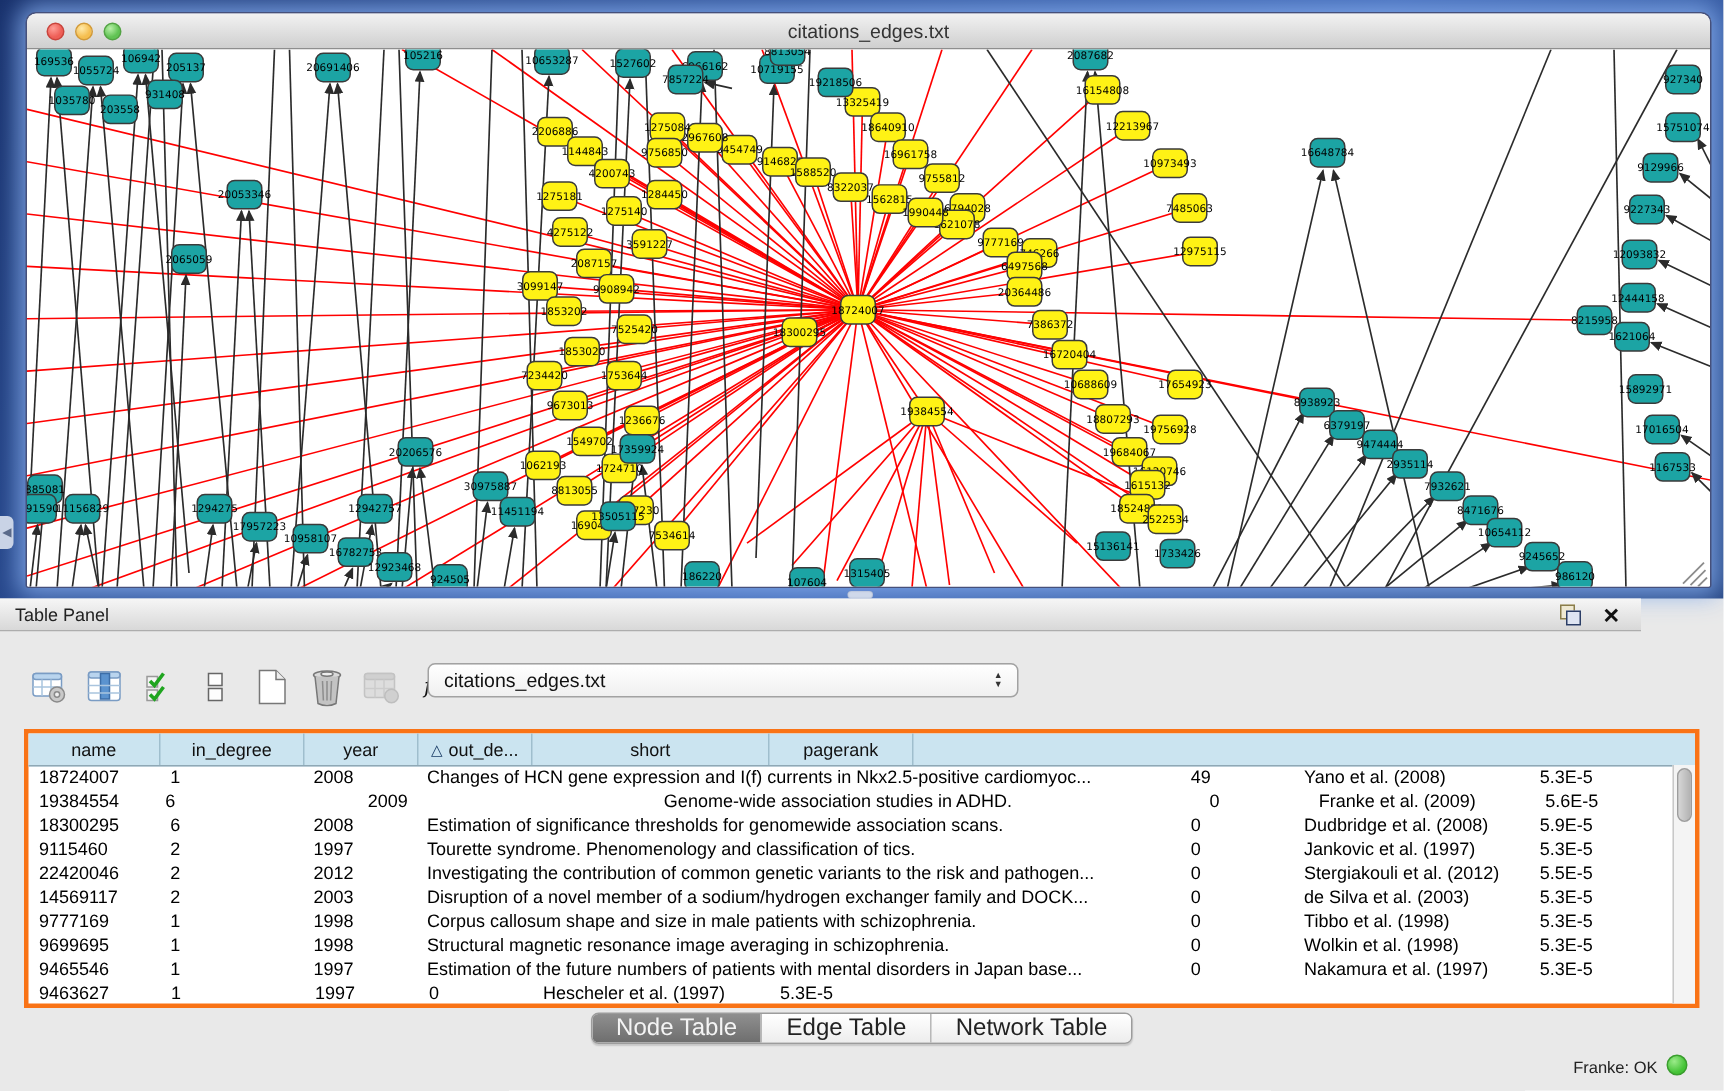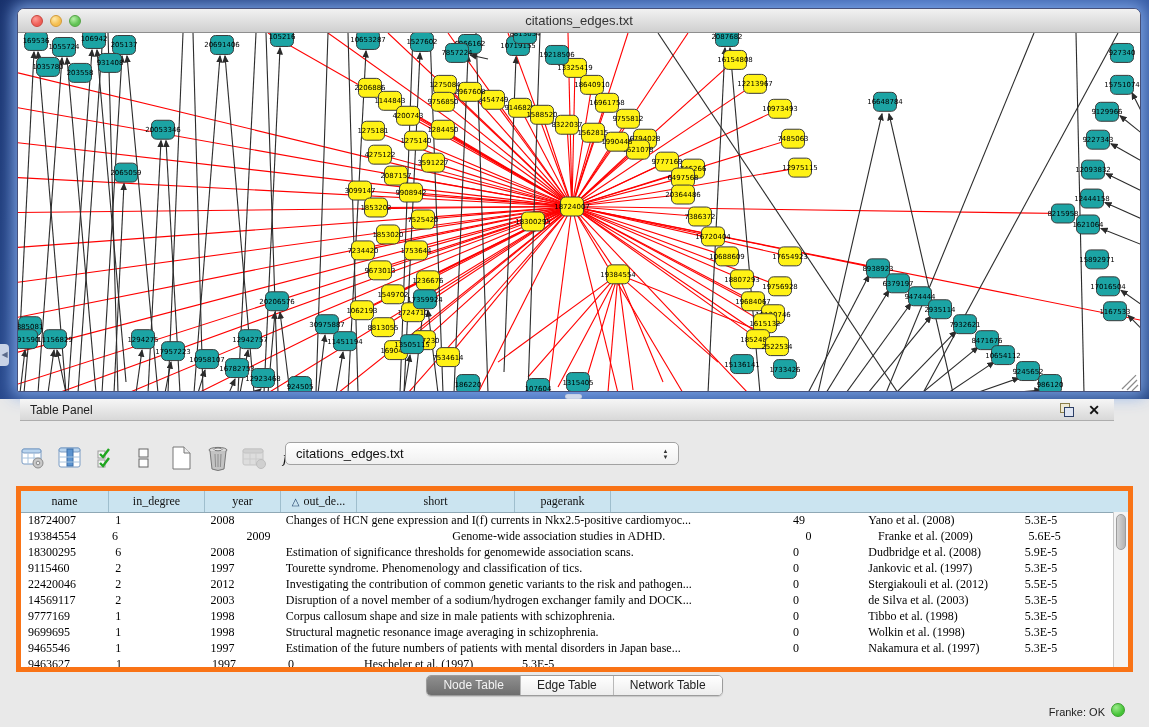--- a/index.html
+++ b/index.html
@@ -24,21 +24,21 @@
   .canvas svg{display:block;}
   .collapse-handle{position:absolute;left:0px;top:344px;width:9px;height:22px;
             background:#c9d3e6;border-radius:0 4px 4px 0;color:#5a6a8a;font-size:8px;
             line-height:22px;text-align:center;}
   .split-grip{position:absolute;left:565px;top:394px;width:17px;height:5px;border-radius:3px;
             background:#cfd8ea;box-shadow:inset 0 0 1px #7d8cb0;}
 
   
   .panel-header{position:absolute;left:0;top:399px;width:1094px;height:22px;
             background:linear-gradient(#f6f6f6,#d8d8d8);border-bottom:1px solid #adadad;
-            box-sizing:border-box;margin-left:20px;}
+            box-sizing:border-box;}
   .panel-header .ph-title{position:absolute;left:10px;top:4px;font-size:12px;color:#222;}
   .float-icon{position:absolute;right:40px;top:4px;width:14px;height:14px;}
   .float-icon .sq1{position:absolute;left:0;top:0;width:8px;height:8px;border:1px solid #8a7d4a;background:#efe9d2;}
   .float-icon .sq2{position:absolute;right:0;bottom:0;width:8px;height:8px;border:1px solid #2c3e66;background:#dfe5f2;}
   .close-icon{position:absolute;right:14px;top:2px;font-size:14px;font-weight:bold;color:#111;line-height:18px;}
 
   .panel-body{position:absolute;left:0;top:421px;width:1149px;height:306px;background:#e9e9e9;}
 
   
   .toolbar{position:absolute;left:20px;top:22px;height:30px;display:flex;align-items:center;gap:11px;}
@@ -46,37 +46,37 @@
   .fx{font-family:"DejaVu Serif","Liberation Serif",serif;font-style:italic;font-size:14px;color:#111;}
   .fx small{font-size:10px;}
   .selector{position:absolute;left:285px;top:21px;width:394px;height:23px;background:linear-gradient(#ffffff,#f0f0f0);
             border:1px solid #a2a2a2;border-radius:5px;box-sizing:border-box;font-size:13px;color:#111;}
   .selector .sel-text{position:absolute;left:10px;top:3px;}
   .selector .spin{position:absolute;right:8px;top:3px;width:9px;height:16px;font-size:6px;color:#333;
             display:flex;flex-direction:column;align-items:center;justify-content:center;line-height:6px;}
 
   
   .datatable{position:absolute;left:16px;top:65px;width:1117px;height:186px;background:#fff;
-             border:5px solid #f97316;box-sizing:border-box;font-size:12px;font-family:Liberation Serif, serif;}
+             border:3px solid #f97316;box-sizing:border-box;font-size:12px;}
   .thead{display:flex;height:21px;background:#cbe4f0;border-bottom:1px solid #8fa8b5;}
   .th{display:flex;align-items:center;justify-content:center;box-sizing:border-box;
       border-right:1px solid #9fbecd;color:#111;overflow:hidden;white-space:nowrap;}
   .th .sortglyph{font-size:10px;margin-right:4px;color:#1a3c66;}
   .tbody{position:absolute;left:0;top:21px;right:15px;bottom:0;overflow:hidden;}
   .tr{display:flex;height:16px;line-height:16px;}
   .td{box-sizing:border-box;padding-left:7px;overflow:hidden;white-space:nowrap;color:#000;}
   .vscroll{position:absolute;right:0;top:21px;bottom:0;width:15px;background:#f4f4f4;border-left:1px solid #c8c8c8;box-sizing:border-box;}
   .vthumb{position:absolute;left:2px;top:2px;width:10px;height:36px;border-radius:6px;
           background:linear-gradient(90deg,#d6d6d6,#b2b2b2);border:1px solid #9d9d9d;box-sizing:border-box;}
 
   
   .tabbar{position:absolute;left:0;top:254px;width:1149px;display:flex;justify-content:center;}
   .tabs{display:flex;border:1px solid #9c9c9c;border-radius:5px;overflow:hidden;height:19px;
         box-shadow:0 1px 1px rgba(0,0,0,.15);}
-  .tab{padding:0 16px;font-size:12px;line-height:19px;background:linear-gradient(#ffffff,#ededed);
+  .tab{padding:0 16px;font-size:16px;line-height:19px;background:linear-gradient(#ffffff,#ededed);
        color:#222;border-left:1px solid #b8b8b8;}
   .tab:first-child{border-left:none;}
   .tab.active{background:linear-gradient(#8f8f8f,#6e6e6e);color:#f4f4f4;}
 
   
   .memory{position:absolute;right:44px;top:285px;font-size:11px;color:#222;}
   .memdot{position:absolute;right:24px;top:282px;width:14px;height:14px;border-radius:50%;
           background:radial-gradient(circle at 35% 30%,#9beb8a,#44c336 65%);border:1px solid #3a9e2e;box-sizing:border-box;}
 </style>
 </head>

